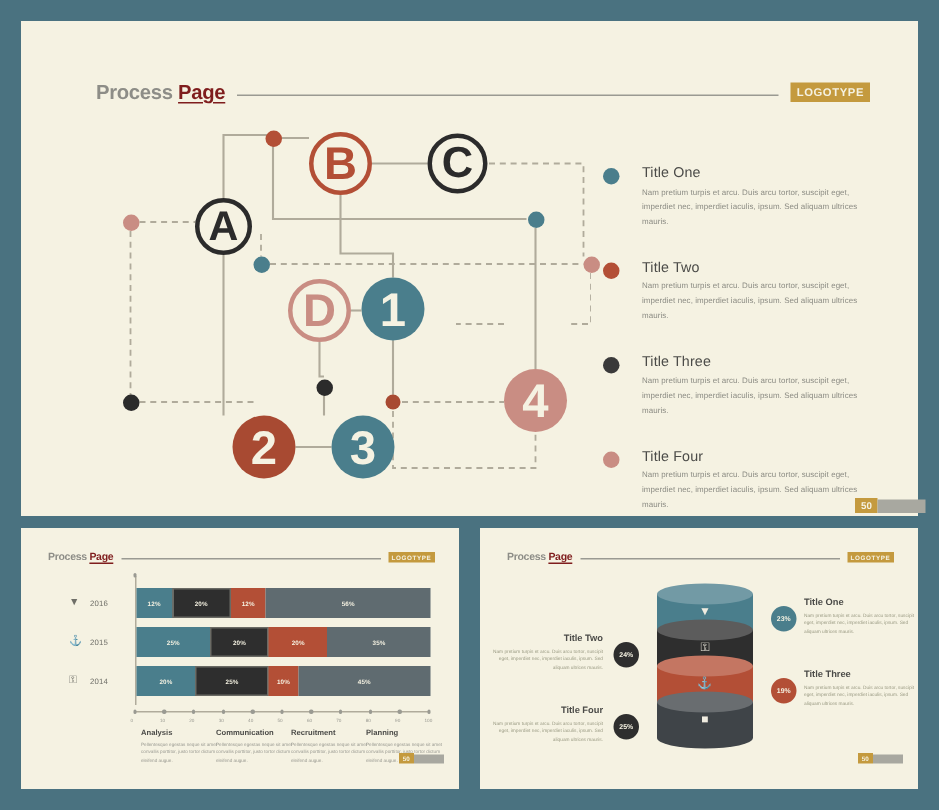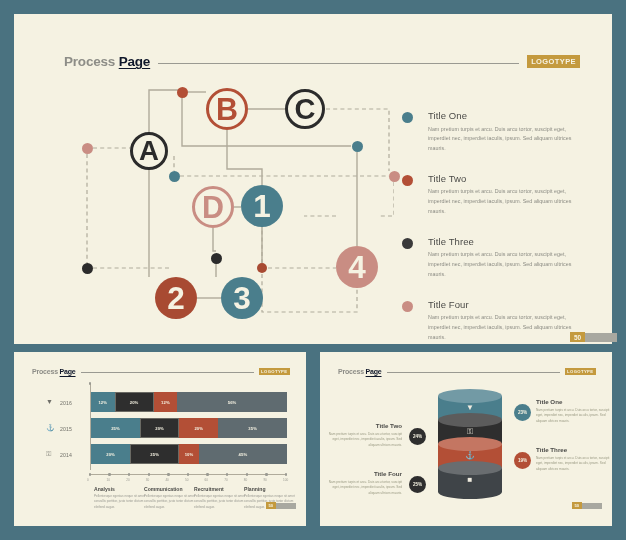--- a/index.html
+++ b/index.html
@@ -12,21 +12,21 @@
   }
   .slide { background: #f5f2e2; position: absolute; }
 
   
   #slide-main { left: 14px; top: 14px; width: 598px; height: 330px; }
 
   .hdr { position: absolute; display: flex; align-items: center; }
   #main-hdr { left: 50px; top: 40px; width: 516px; }
   .hdr-title { font-size: 13.5px; font-weight: bold; letter-spacing: -0.2px; white-space: nowrap; }
   .t-gray { color: #8d8d87; }
-  .t-gold { color: #0f172a; text-decoration: underline; text-underline-offset: 2px; }
+  .t-gold { color: #7f1d1d; text-decoration: underline; text-underline-offset: 2px; }
   .hdr-rule { flex: 1; height: 1px; background: #9a9a92; margin: 0 8px; margin-top: 4px; }
   .logotype {
     background: #c49a3e; color: #f5f2e2; font-size: 7.5px; font-weight: bold;
     letter-spacing: 0.4px; padding: 2px 4px 1.5px; white-space: nowrap;
     font-family: "Liberation Sans", sans-serif;
   }
 
   
   #diagram { position: absolute; left: 50px; top: 62px; width: 330px; height: 250px; }
   #diagram svg { position: absolute; left: 0; top: 0; }

